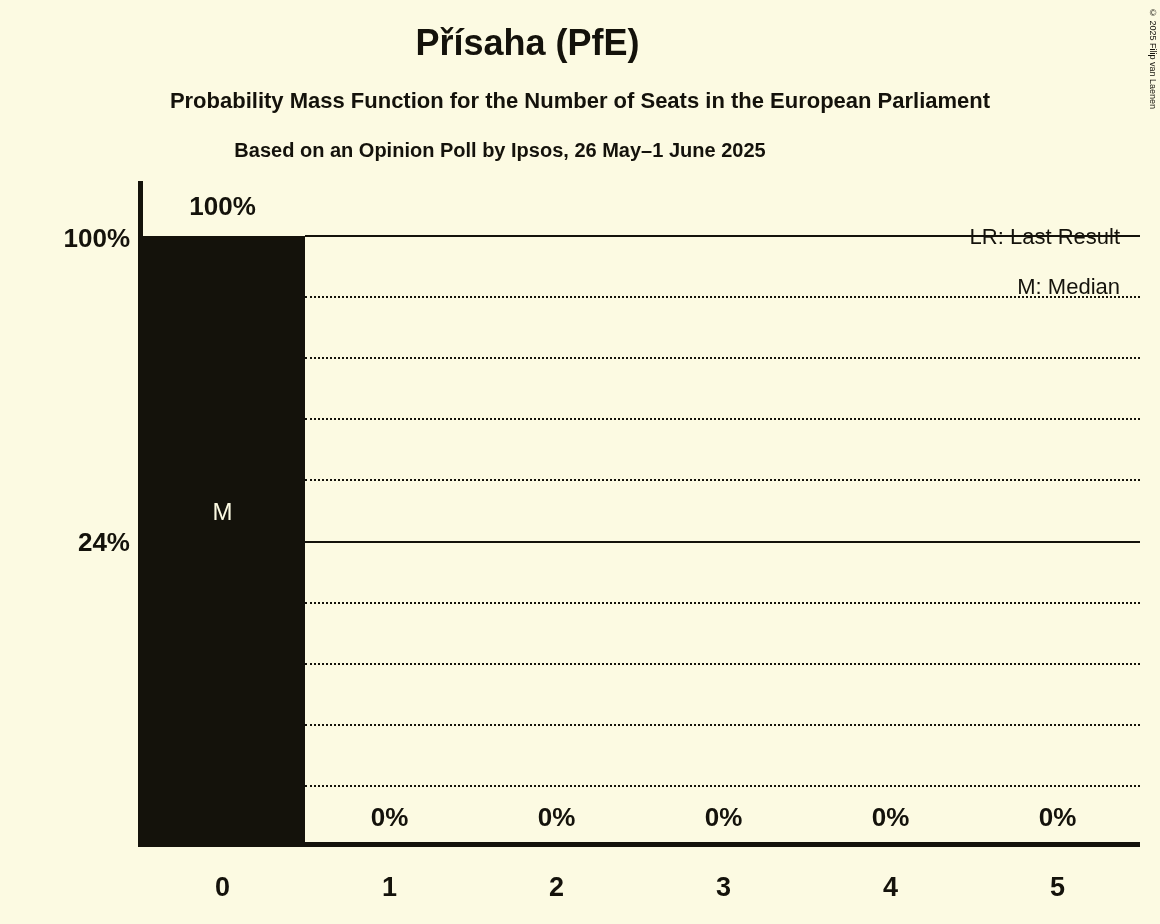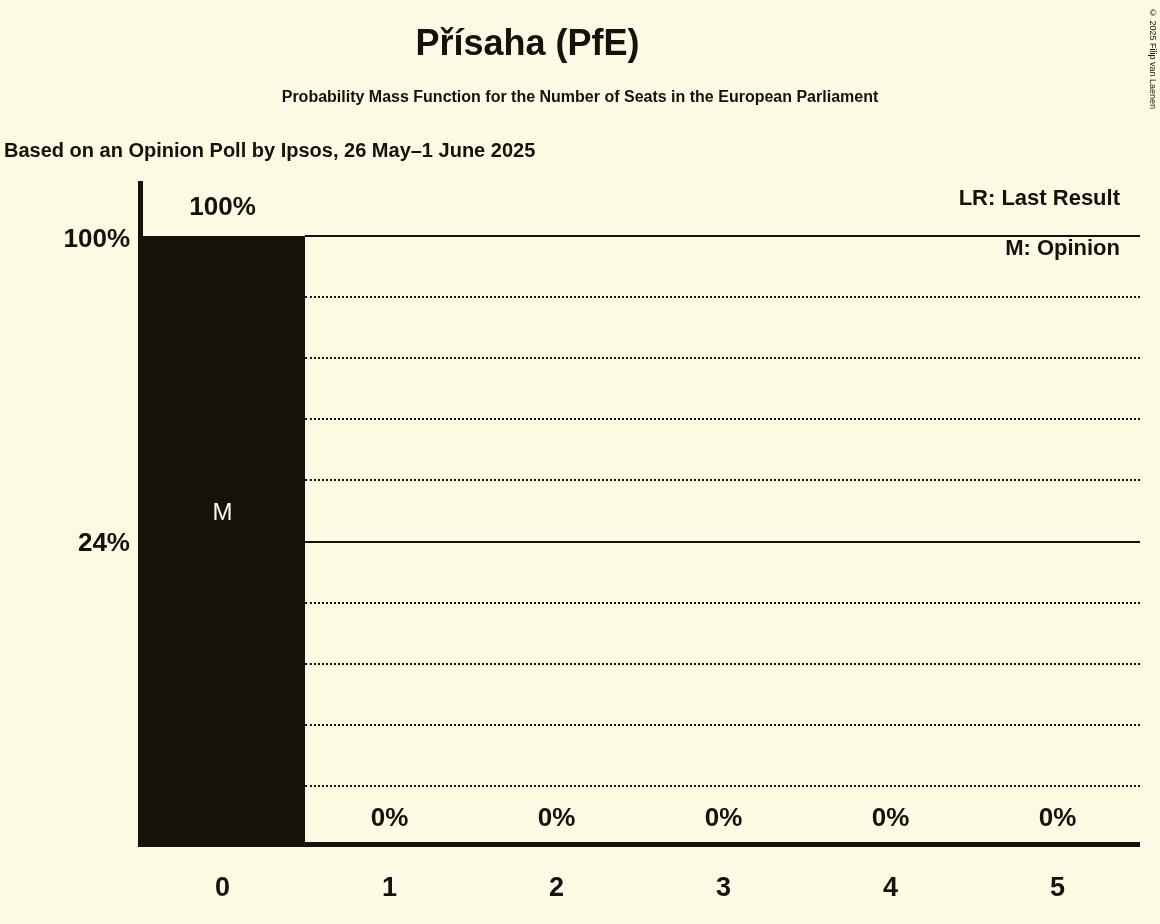--- a/index.html
+++ b/index.html
@@ -28,27 +28,28 @@
     text-align: center;
     font-size: 36px;
     font-weight: bold;
     letter-spacing: 0px;
   }
   .subtitle {
     position: absolute;
     left: 0; top: 88px;
     width: 1160px;
     text-align: center;
-    font-size: 16px;
+    font-size: 22px;
     font-weight: bold;
   }
   .subsubtitle {
     position: absolute;
-    left: 4px; top: 139px;
+    left: 16px; top: 139px;
     width: 968px;
+    text-align: center;
     font-size: 20px;
     font-weight: bold;
   }
   .copyright {
     position: absolute;
     right: 2px;
     top: 8px;
     font-size: 9px;
     color: #14120B;
     writing-mode: vertical-rl;
@@ -120,22 +121,23 @@
     text-align: center;
     font-size: 27px;
     font-weight: bold;
     color: #14120B;
   }
   .legend {
     position: absolute;
     right: 20px;
     text-align: center;
     font-size: 22px;
-    font-weight: bold;
+    font-weight: normal;
     color: #14120B;
+    margin-top: 39px;
   }
 </style>
 </head>
 <body>
 
 <div class="chart-root">
 
   <div class="copyright">© 2025 Filip van Laenen</div>
 
   <div class="title">Přísaha (PfE)</div>
@@ -144,21 +146,21 @@
 
   <div class="y-label" style="left: 0px; top: 223px;">100%</div>
   <div class="y-label" style="left: 0px; top: 527px;">24%</div>
 
   <div class="plot">
 
     <div class="axis-v"></div>
     <div class="axis-h"></div>
 
     <div class="legend" style="top: 4px;">LR: Last Result</div>
-    <div class="legend" style="top: 54px;">M: Opinion</div>
+    <div class="legend" style="top: 54px;">M: Median</div>
 
     <div class="gridline solid" style="top: 54px;"></div>
     <div class="gridline" style="top: 115px;"></div>
     <div class="gridline" style="top: 176px;"></div>
     <div class="gridline" style="top: 237px;"></div>
     <div class="gridline" style="top: 298px;"></div>
     <div class="gridline solid" style="top: 360px;"></div>
     <div class="gridline" style="top: 421px;"></div>
     <div class="gridline" style="top: 482px;"></div>
     <div class="gridline" style="top: 543px;"></div>

